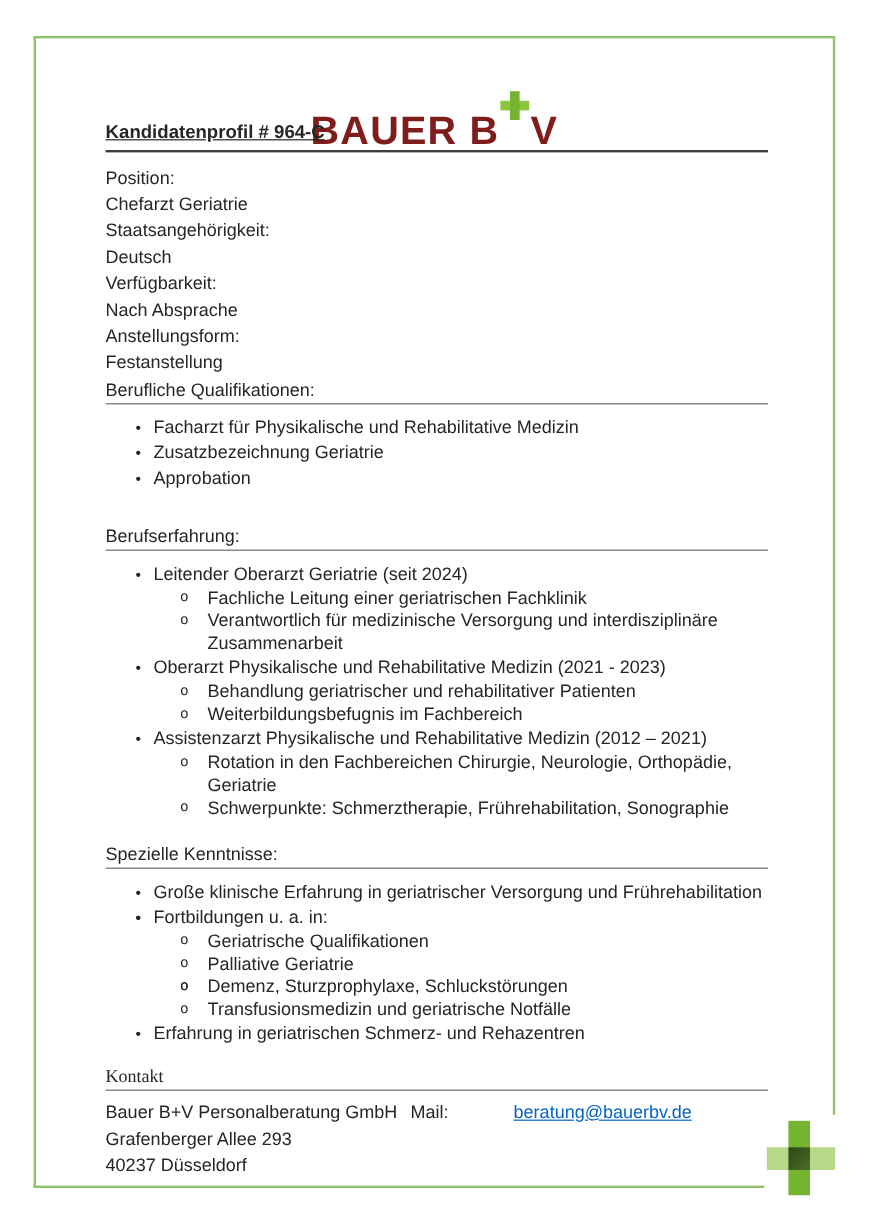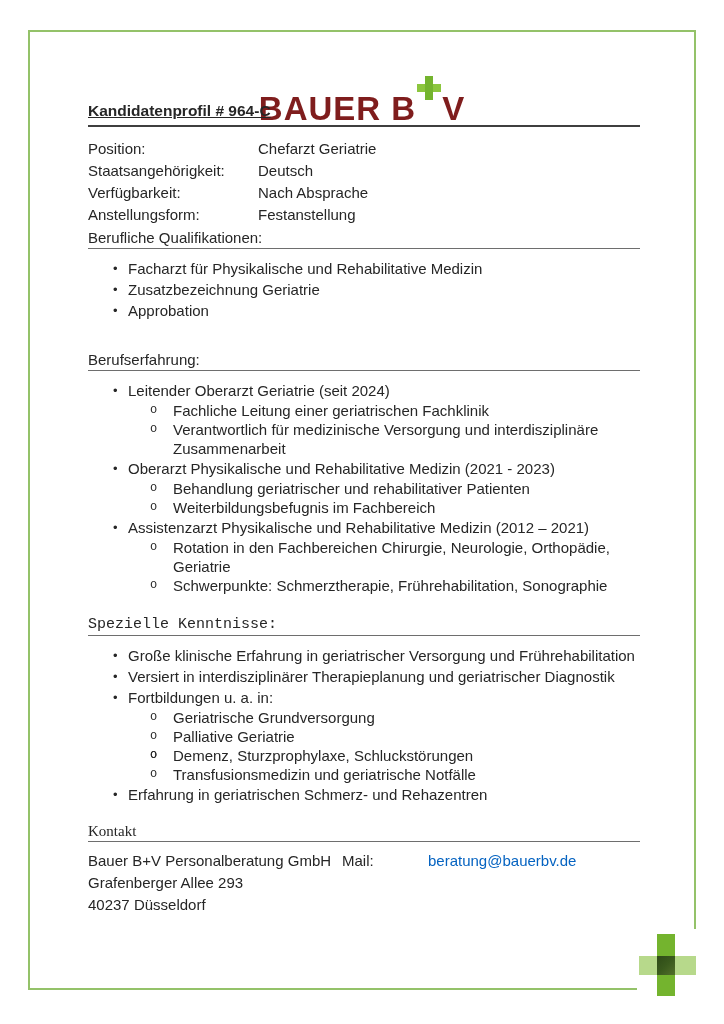--- a/index.html
+++ b/index.html
@@ -28,45 +28,45 @@
   }
   .logo-plus .v { position:absolute; left:8px; top:-20px; width:8px; height:24px; background:#74b42e; }
   .logo-plus .h { position:absolute; left:0;  top:-12px; width:24px; height:8px; background:#8cc63e; }
 
   .content { position:absolute; left:88px; top:0; width:552px; font-size:15px; }
 
   .doc-title { margin-top:101px; font-weight:bold; font-size:15.5px; line-height:20px;text-decoration:underline; }
   .title-rule { margin-top:4px; border-top:2px solid #3f3f3f; }
 
   .profile { margin-top:11px; }
-  .profile-row { display:flex; line-height:22px; }
+  .profile-row { display:flex; line-height:22px;flex-direction:column; }
   .profile-row .lbl { width:170px; }
 
   .sec-heading { line-height:20px; }
   .sec-rule { margin-top:0; border-top:1.5px solid #6e6e6e; }
   .mt-qual { margin-top:2px; }
   .mt-erf  { margin-top:29px; }
-  .mt-ken  { margin-top:20px;font-family:Liberation Mono, monospace; }
+  .mt-ken  { margin-top:20px; }
 
   ul.blist { list-style:none; margin-top:9px; }
   ul.blist li { position:relative; padding-left:40px; line-height:21px; }
   ul.blist li.sub { padding-left:85px; line-height:19px; }
   .b1 { position:absolute; left:25px; top:0; font-size:13px; }
   .b2 {
     position:absolute; left:62px; top:0;
     font-family:"Liberation Mono", monospace; font-size:12px;
   }
 
   .kontakt-heading { margin-top:16px; line-height:20px;font-family:Liberation Serif, serif; }
   .kontakt-rule { border-top:1.5px solid #6e6e6e; }
   .contact { display:flex; margin-top:8px; line-height:22px; }
   .contact .addr { width:254px; }
   .contact .tele { display:flex; }
   .contact .tl { width:86px; }
-  .mail-link { color:#0563c1; cursor:pointer; }
+  .mail-link { color:#0563c1; text-decoration:underline; cursor:pointer; }
 
   
   .corner-cross { position:absolute; left:0; top:0; }
   .cc-v { position:absolute; left:657px; top:934px; width:18px; height:62px; background:#74b42e; }
   .cc-h { position:absolute; left:639px; top:956px; width:57px; height:19px; background:#b7d98b; }
   .cc-o { position:absolute; left:657px; top:956px; width:18px; height:19px;
           background:linear-gradient(135deg, #2e4a17 0%, #3a5a1d 50%, #52702a 100%); }
 </style>
 </head>
 <body>
@@ -123,23 +123,23 @@
       <li class="sub"><span class="b2">o</span><span>Weiterbildungsbefugnis im Fachbereich</span></li>
       <li><span class="b1">•</span><span>Assistenzarzt Physikalische und Rehabilitative Medizin (2012 – 2021)</span></li>
       <li class="sub"><span class="b2">o</span><span>Rotation in den Fachbereichen Chirurgie, Neurologie, Orthopädie, Geriatrie</span></li>
       <li class="sub"><span class="b2">o</span><span>Schwerpunkte: Schmerztherapie, Frührehabilitation, Sonographie</span></li>
     </ul>
 
     <div class="sec-heading mt-ken">Spezielle Kenntnisse:</div>
     <div class="sec-rule"></div>
     <ul class="blist">
       <li><span class="b1">•</span><span>Große klinische Erfahrung in geriatrischer Versorgung und Frührehabilitation</span></li>
-      <li><span class="b1">•</span><span>Versiert in interdisziplinärer Therapieplanung und geriatrischer Diagnostik</span></li>
+      <li><span class="b1">•</span></li>
       <li><span class="b1">•</span><span>Fortbildungen u. a. in:</span></li>
-      <li class="sub"><span class="b2">o</span><span>Geriatrische Grundversorgung</span></li>
+      <li class="sub"><span class="b2">o</span><span>Geriatrische Qualifikationen</span></li>
       <li class="sub"><span class="b2">o</span><span>Palliative Geriatrie</span></li>
       <li class="sub"><span class="b2">o</span></li>
       <li class="sub"><span class="b2">o</span><span>Demenz, Sturzprophylaxe, Schluckstörungen</span></li>
       <li class="sub"><span class="b2">o</span><span>Transfusionsmedizin und geriatrische Notfälle</span></li>
       <li><span class="b1">•</span><span>Erfahrung in geriatrischen Schmerz- und Rehazentren</span></li>
     </ul>
 
     <div class="sec-heading kontakt-heading">Kontakt</div>
     <div class="kontakt-rule"></div>
     <div class="contact">

